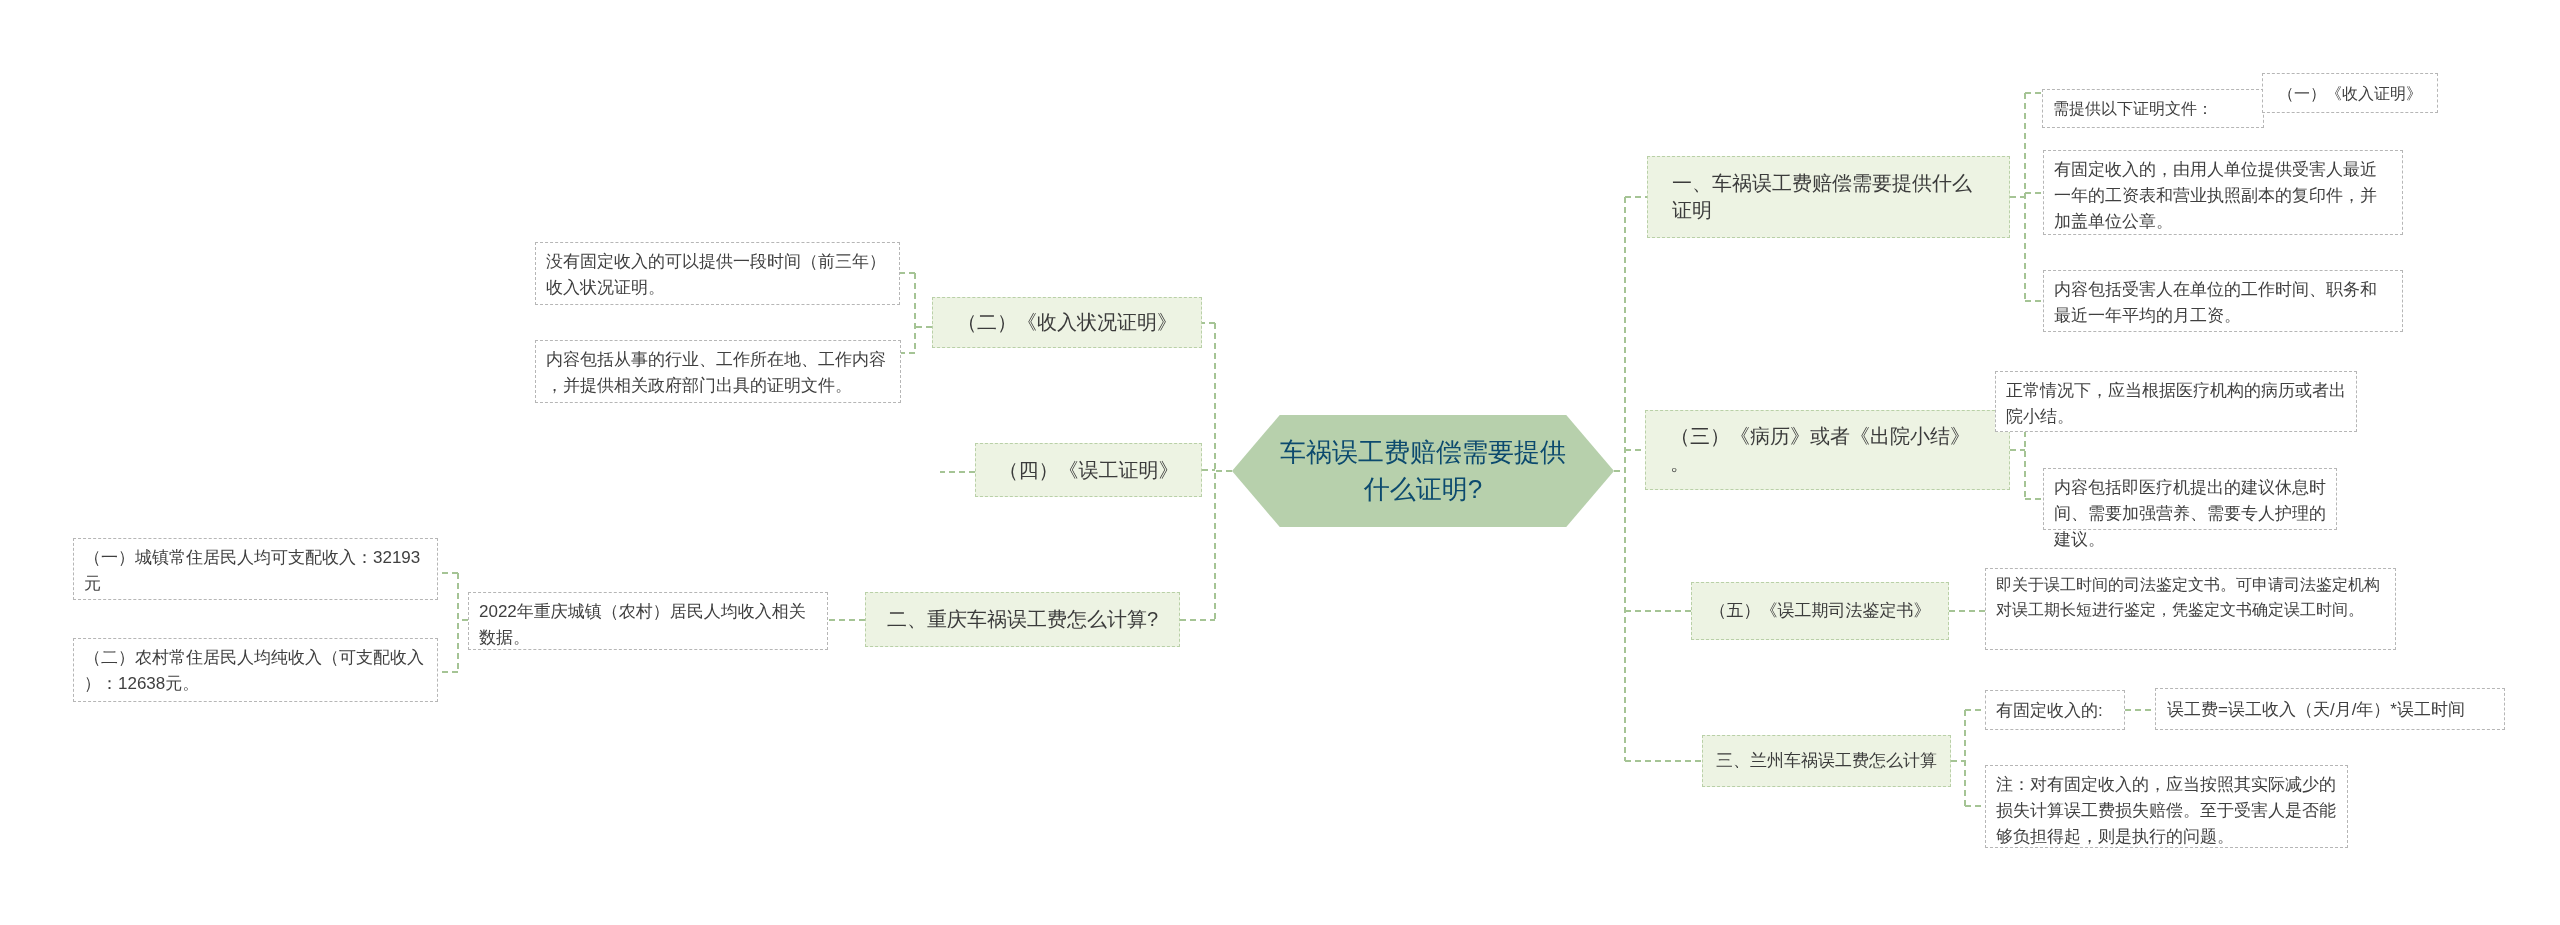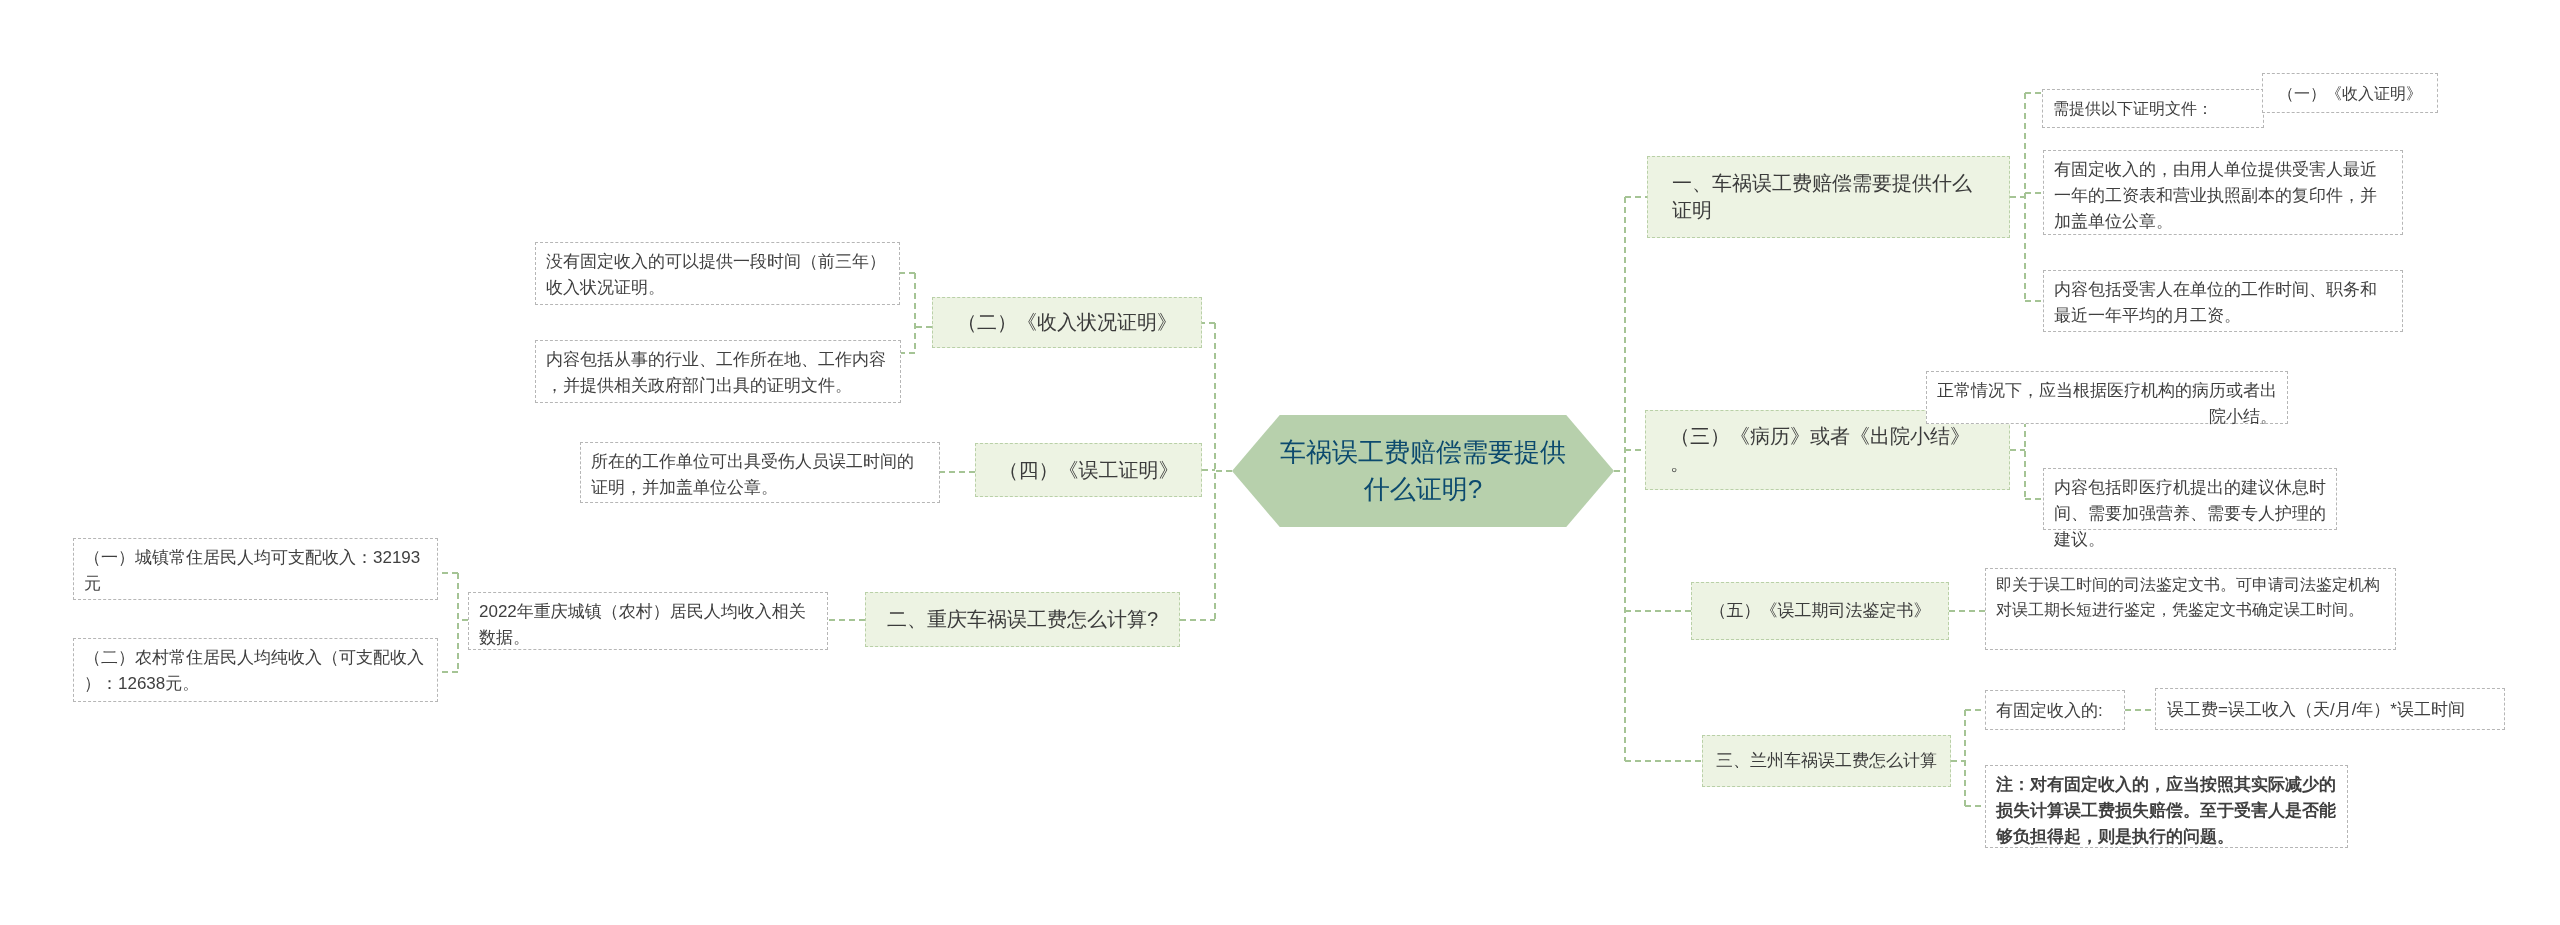--- a/index.html
+++ b/index.html
@@ -54,28 +54,28 @@
   #box-city{left:73px;top:538px;width:365px;height:62px;}
   #box-rural{left:73px;top:638px;width:365px;height:64px;}
   #box-2022{left:468px;top:592px;width:360px;height:58px;}
   #green-cq{left:865px;top:592px;width:315px;height:55px;}
   #green-1{left:1647px;top:156px;width:363px;height:82px;}
   #box-need{left:2042px;top:89px;width:222px;height:39px;}
   #box-income-cert{left:2262px;top:73px;width:176px;height:40px;justify-content:center;}
   #box-fixed{left:2043px;top:150px;width:360px;height:85px;}
   #box-content-victim{left:2043px;top:270px;width:360px;height:62px;}
   #green-3{left:1645px;top:410px;width:365px;height:80px;}
-  #box-normal{left:1926px;top:371px;width:362px;height:53px;text-align:right;}
+  #box-normal{left:1995px;top:371px;width:362px;height:61px;}
   #box-content-med{left:2043px;top:468px;width:294px;height:62px;}
   #green-5{left:1691px;top:582px;width:258px;height:58px;}
   #box-judicial{left:1985px;top:568px;width:411px;height:82px;}
   #green-lz{left:1702px;top:735px;width:249px;height:52px;}
   #box-fixed2{left:1985px;top:690px;width:140px;height:40px;}
   #box-formula{left:2155px;top:688px;width:350px;height:42px;padding-left:11px;}
-  #box-note{left:1985px;top:765px;width:363px;height:83px;font-weight:bold;}
+  #box-note{left:1985px;top:765px;width:363px;height:83px;}
 </style>
 </head>
 <body>
 
 <div id="stage">
 
   <svg class="connectors" width="2560" height="925" viewBox="0 0 2560 925">
     <g stroke="#a5c495" stroke-width="2" fill="none" stroke-dasharray="6 4">
 
       <polyline points="1232,471 1215,471"></polyline>
@@ -124,21 +124,20 @@
       <polyline points="2125,710 2155,710"></polyline>
     </g>
   </svg>
 
   <div class="root">车祸误工费赔偿需要提供什么证明?</div>
 
   <div id="box-a" class="node detail">没有固定收入的可以提供一段时间（前三年）收入状况证明。</div>
   <div id="box-b" class="node detail">内容包括从事的行业、工作所在地、工作内容，并提供相关政府部门出具的证明文件。</div>
   <div id="green-2" class="node subtopic big centered">（二）《收入状况证明》</div>
 
-  <div id="box-c" class="node detail">所在的工作单位可出具受伤人员误工时间的证明，并加盖单位公章。</div>
   <div id="green-4" class="node subtopic big centered">（四）《误工证明》</div>
 
   <div id="box-city" class="node detail">（一）城镇常住居民人均可支配收入：32193元</div>
   <div id="box-rural" class="node detail">（二）农村常住居民人均纯收入（可支配收入）：12638元。</div>
   <div id="box-2022" class="node detail">2022年重庆城镇（农村）居民人均收入相关数据。</div>
   <div id="green-cq" class="node subtopic big centered">二、重庆车祸误工费怎么计算?</div>
 
   <div id="green-1" class="node subtopic big">一、车祸误工费赔偿需要提供什么证明</div>
   <div id="box-need" class="node detail small center">需提供以下证明文件：</div>
   <div id="box-income-cert" class="node detail small center">（一）《收入证明》</div>

